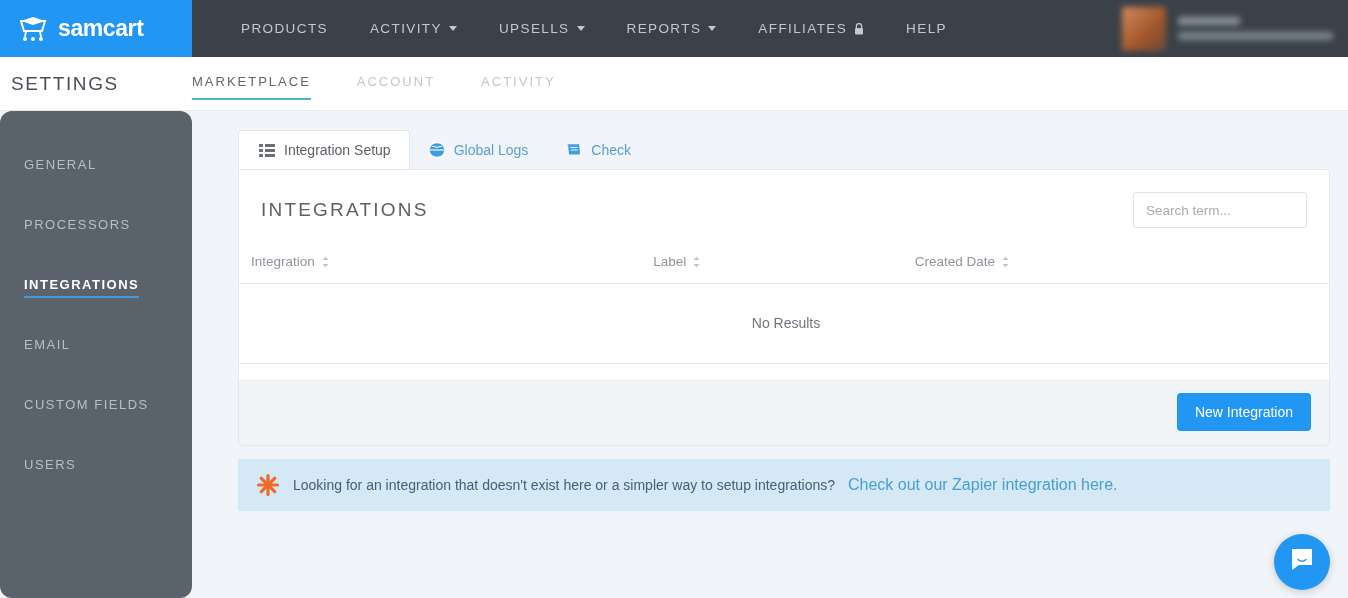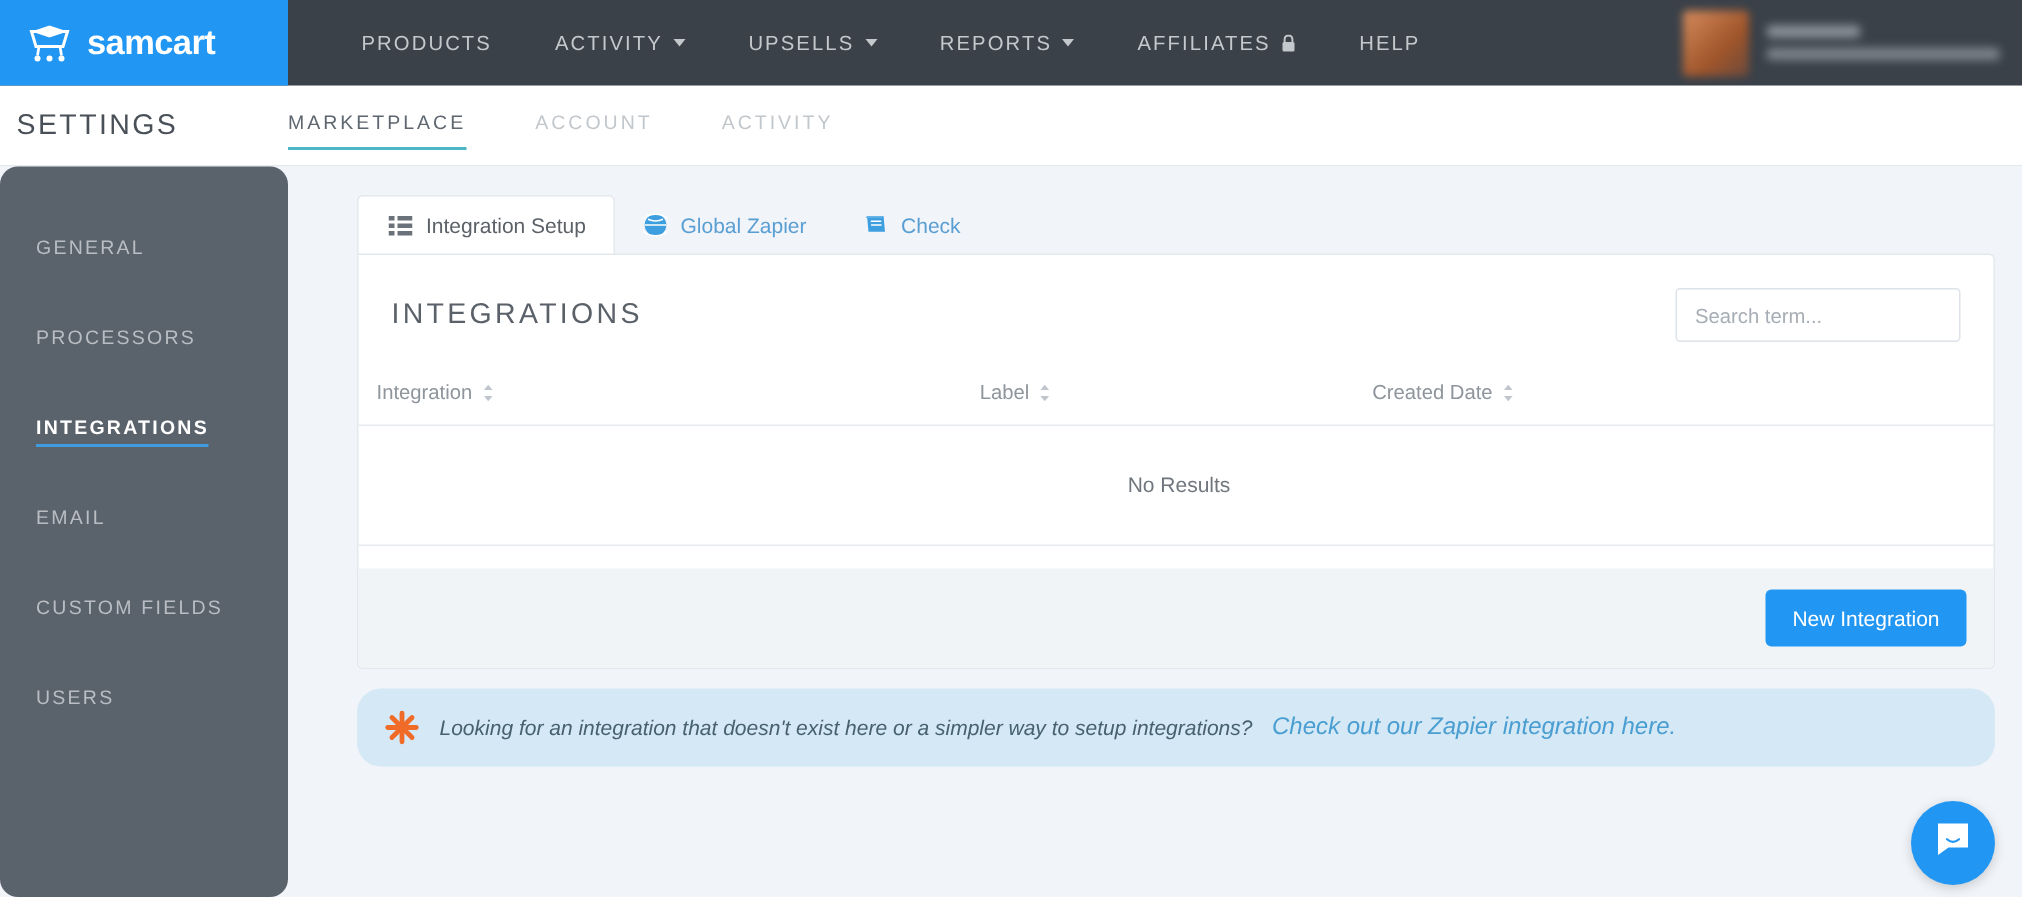--- a/index.html
+++ b/index.html
@@ -200,21 +200,21 @@
     align-items: center;
     justify-content: space-between;
     padding: 22px 22px 18px 22px;
   }
   .card-title {
     font-size: 19px;
     color: #5b6169;
     letter-spacing: 2.2px;
   }
   .search-input {
-    width: 190px;
+    width: 174px;
     height: 36px;
     border: 1px solid #dde3e9;
     border-radius: 3px;
     padding: 0 12px;
     font-size: 13.5px;
     color: #6b7178;
     font-family: "Liberation Sans", sans-serif;
     outline: none;
     background: #fff;
   }
@@ -254,26 +254,25 @@
     border-radius: 4px;
     font-size: 14px;
     padding: 11px 18px;
     cursor: pointer;
     font-family: "Liberation Sans", sans-serif;
   }
 
   .notice {
     margin-top: 13px;
     background: #d4e8f5;
-    border-radius: 16px;
+    border-radius: 1px;
     display: flex;
     align-items: center;
     gap: 13px;
     padding: 14px 18px;
-    font-style: italic;
   }
   .zapier-icon { width: 24px; height: 24px; flex: 0 0 auto; }
   .notice-text { font-size: 14px; color: #48616f; }
   .notice-link { color: #4a9ed1; text-decoration: none; cursor: pointer; }
 
   .chat-launcher {
     position: absolute;
     right: 18px;
     bottom: 8px;
     width: 56px; height: 56px;
@@ -409,21 +408,21 @@
 
       <div class="tab">
         <span class="tab-icon">
           <svg viewBox="0 0 16 16" width="16" height="16">
             <circle cx="8" cy="8" r="7.2" fill="#3e9fe0"></circle>
             <path d="M8 0.8 a10 7.2 0 0 0 0 14.4 a10 7.2 0 0 0 0 -14.4" fill="none" stroke="#ffffff" stroke-width="1.1"></path>
             <line x1="1" y1="8" x2="15" y2="8" stroke="#ffffff" stroke-width="1.1"></line>
             <path d="M3 4.2 Q8 6.4 13 4.2" fill="none" stroke="#ffffff" stroke-width="1"></path>
           </svg>
         </span>
-        <span>Global Zapier</span>
+        <span>Global Logs</span>
       </div>
 
       <div class="tab">
         <span class="tab-icon">
           <svg viewBox="0 0 16 15" width="16" height="15">
             <path d="M2 2 L13 2 L14 12.5 L3 12.5 Z" fill="#3e9fe0"></path>
             <path d="M2 2 L13 2 L12 3.2 L1 3.2 Z" fill="#67b4e8"></path>
             <line x1="4.5" y1="5.5" x2="11.5" y2="5.5" stroke="#ffffff" stroke-width="0.9"></line>
             <line x1="4.7" y1="8" x2="11.7" y2="8" stroke="#ffffff" stroke-width="0.9"></line>
           </svg>

